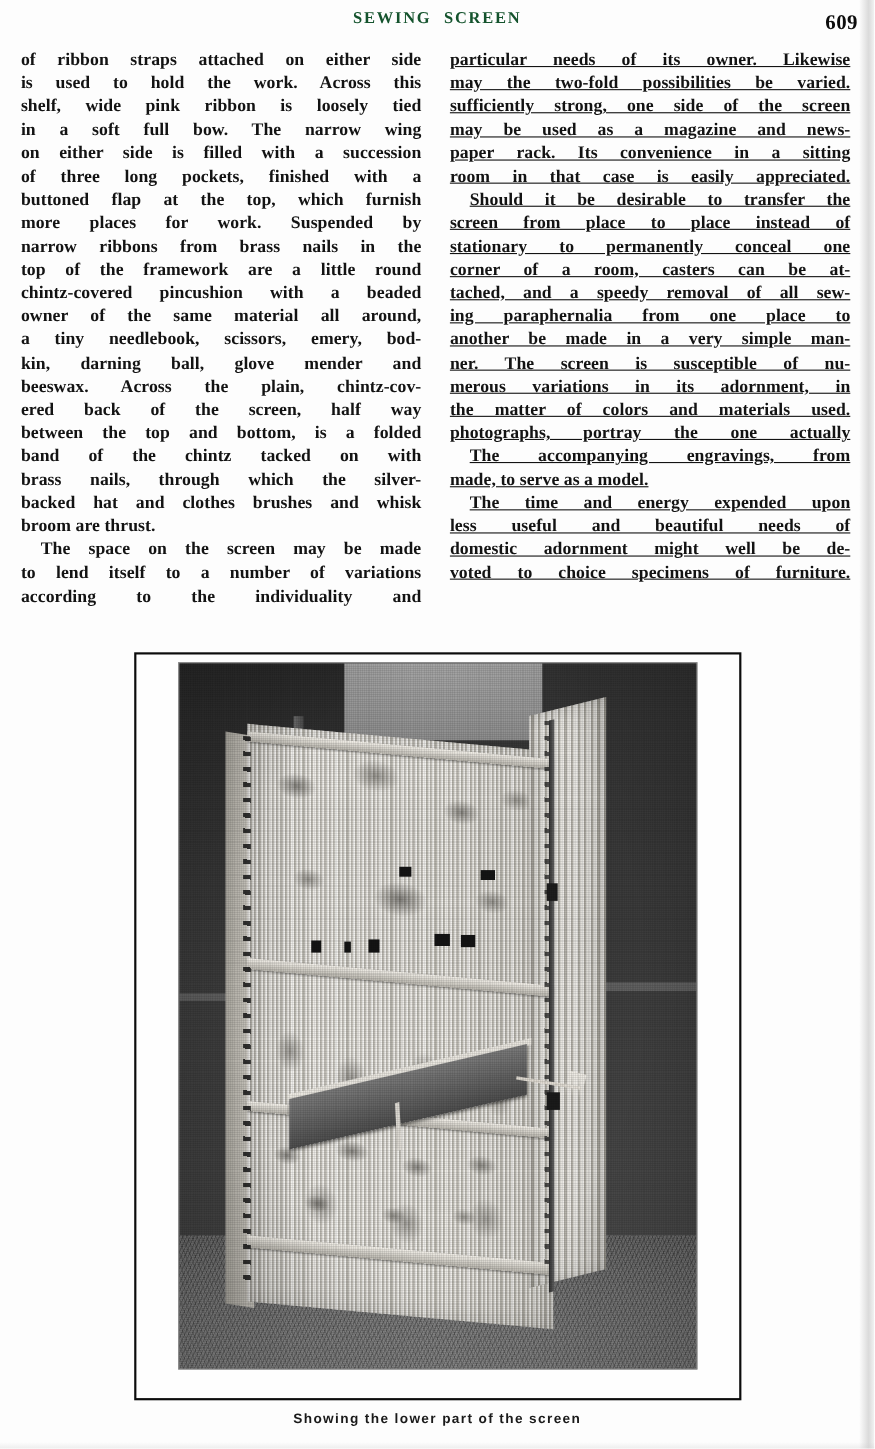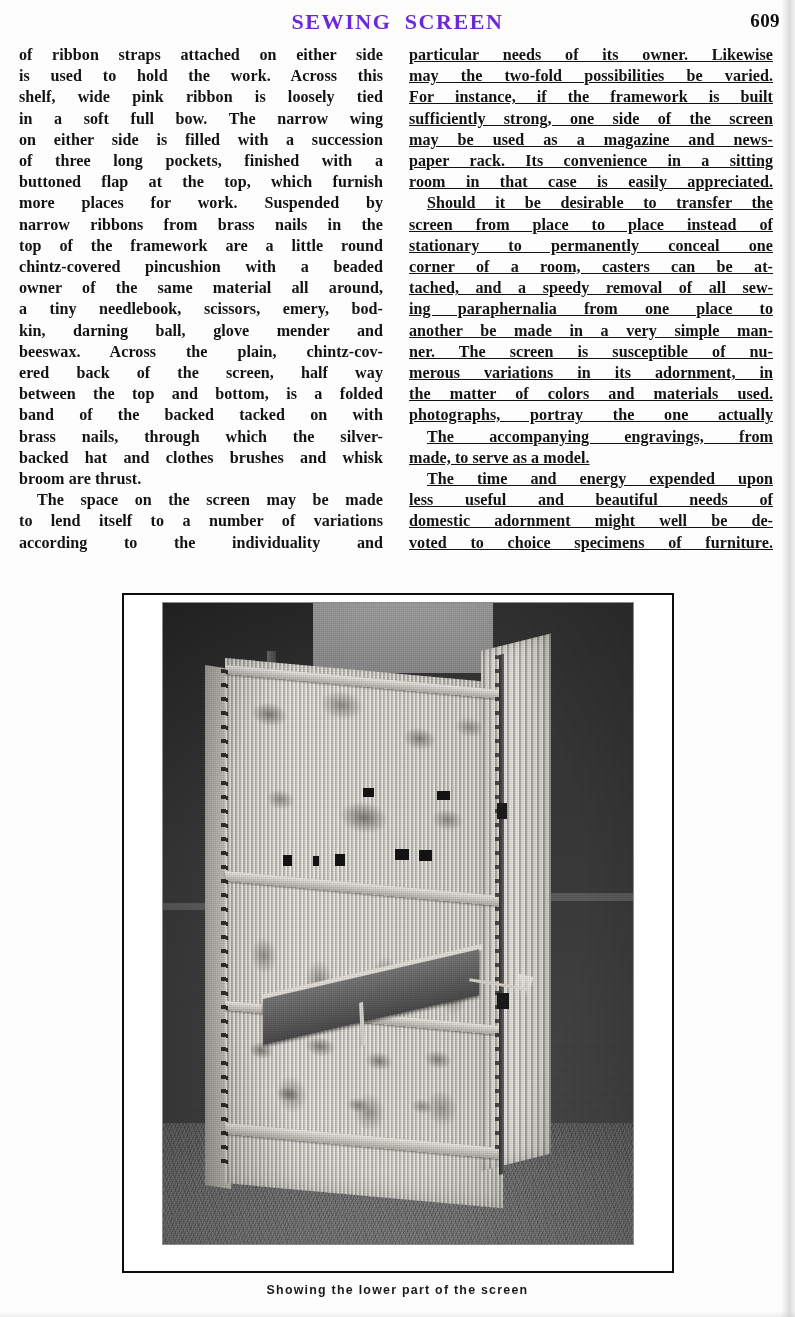--- a/index.html
+++ b/index.html
@@ -44,24 +44,24 @@
     left: 0;
     width: 795px;
     height: 30px;
   }
   .head-title {
     position: absolute;
     left: 0; top: 0;
     width: 795px;
     text-align: center;
     font-weight: bold;
-    font-size: 22px;
+    font-size: 15px;
     letter-spacing: 1.6px;
     word-spacing: 6px;
-    color: #6d28d9;
+    color: #14532d;
   }
   .head-folio {
     position: absolute;
     right: 15px;
     top: 1px;
     font-weight: bold;
     font-size: 19px;
     letter-spacing: 0.4px;
     color: #0d0d0d;
     font-family: Liberation Serif, serif;
@@ -384,33 +384,32 @@
     <span class="tline j">more places for work.  Suspended by</span>
     <span class="tline j">narrow ribbons from brass nails in the</span>
     <span class="tline j">top of the framework are a little round</span>
     <span class="tline j">chintz-covered pincushion with a beaded</span>
     <span class="tline j">owner of the same material all around,</span>
     <span class="tline j">a tiny needlebook, scissors, emery, bod-</span>
     <span class="tline j">kin, darning ball, glove mender and</span>
     <span class="tline j">beeswax.  Across the plain, chintz-cov-</span>
     <span class="tline j">ered back of the screen, half way</span>
     <span class="tline j">between the top and bottom, is a folded</span>
-    <span class="tline j">band of the backed tacked on with</span>
+    <span class="tline j">band of the chintz tacked on with</span>
     <span class="tline j">brass nails, through which the silver-</span>
     <span class="tline j">backed hat and clothes brushes and whisk</span>
     <span class="tline last">broom are thrust.</span>
     <span class="tline j ind">The space on the screen may be made</span>
     <span class="tline j">to lend itself to a number of variations</span>
     <span class="tline j">according to the individuality and</span>
   </div>
 
   <div class="col col-right">
     <span class="tline j">particular needs of its owner.  Likewise</span>
     <span class="tline j">may the two-fold possibilities be varied.</span>
-    <span class="tline j">For instance, if the framework is built</span>
     <span class="tline j">sufficiently strong, one side of the screen</span>
     <span class="tline j">may be used as a magazine and news-</span>
     <span class="tline j">paper rack.  Its convenience in a sitting</span>
     <span class="tline j">room in that case is easily appreciated.</span>
     <span class="tline j ind">Should it be desirable to transfer the</span>
     <span class="tline j">screen from place to place instead of</span>
     <span class="tline j">stationary to permanently conceal one</span>
     <span class="tline j">corner of a room, casters can be at-</span>
     <span class="tline j">tached, and a speedy removal of all sew-</span>
     <span class="tline j">ing paraphernalia from one place to</span>

